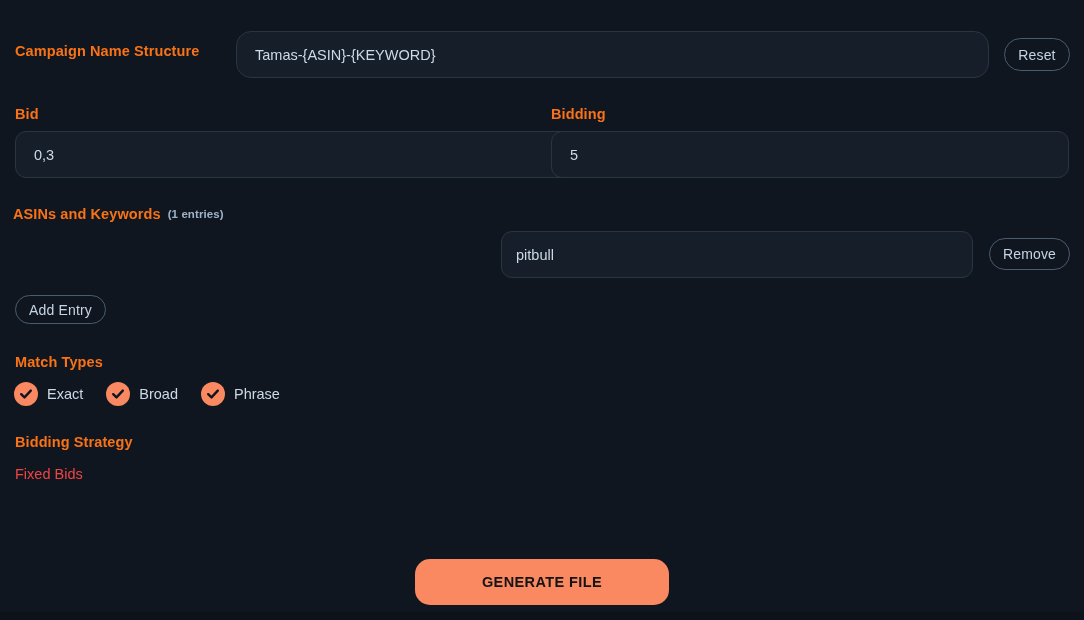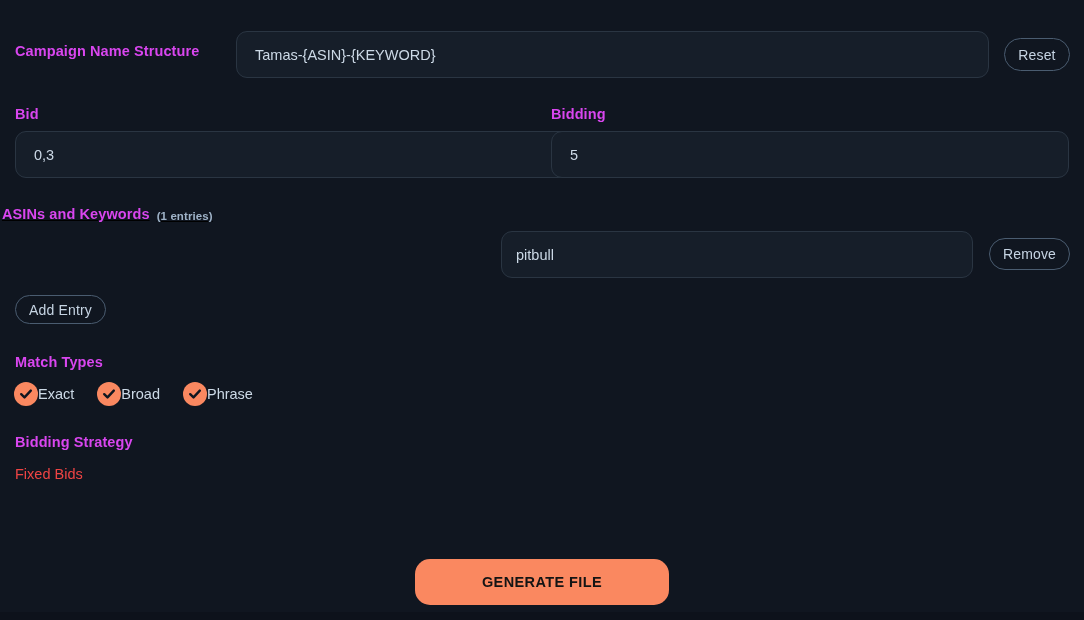--- a/index.html
+++ b/index.html
@@ -25,21 +25,21 @@
     bottom: 0;
     width: 1084px;
     height: 8px;
     background: #0d121b;
   }
 
   
   .label {
     font-size: 14.5px;
     font-weight: bold;
-    color: #d946ef;
+    color: #f97316;
     letter-spacing: 0.1px;
     white-space: nowrap;
   }
 
   .label-sub {
     font-size: 11.5px;
     font-weight: bold;
     color: #9fb3c8;
     margin-left: 7px;
     letter-spacing: 0.1px;
@@ -75,53 +75,54 @@
     align-items: center;
     justify-content: center;
     white-space: nowrap;
   }
 
   
   #campaign-label { position: absolute; left: 15px; top: 43px; }
   #campaign-input {
     position: absolute;
     left: 236px; top: 31px;
-    width: 753px; height: 47px;
+    width: 753px; height: 47px; border-radius: 15px;
   }
   #reset-button {
     position: absolute;
     left: 1004px; top: 38px;
     width: 66px; height: 33px;
   }
 
   
   #bid-label   { position: absolute; left: 15px;  top: 106px; }
   #bid-input   { position: absolute; left: 15px;  top: 131px; width: 618px; height: 47px; }
   #budget-label{ position: absolute; left: 551px; top: 106px; }
   #budget-input{ position: absolute; left: 551px; top: 131px; width: 518px; height: 47px; }
 
   
   #asin-heading {
-    position: absolute; left: 2px; top: 206px;
-    display: flex; align-items: flex-end; text-decoration: underline;
+    position: absolute; left: 13px; top: 206px;
+    display: flex; align-items: center;
   }
   #asin-input    { position: absolute; left: 15px;  top: 231px; width: 470px; height: 47px; }
   #keyword-input { position: absolute; left: 501px; top: 231px; width: 472px; height: 47px; padding-left: 14px; }
   #remove-button { position: absolute; left: 989px; top: 238px; width: 81px; height: 32px; }
   #add-entry-button { position: absolute; left: 15px; top: 295px; width: 91px; height: 29px; }
 
   
   #match-types-label { position: absolute; left: 15px; top: 354px; }
   #match-types-row {
     position: absolute; left: 14px; top: 382px;
     display: flex; align-items: center; gap: 23px;
   }
   .match-item {
     display: flex;
     align-items: center;
+    gap: 9px;
     cursor: pointer;
   }
   .checkbox {
     width: 24px; height: 24px;
     border-radius: 50%;
     background: #fa8860;
     display: flex;
     align-items: center;
     justify-content: center;
     flex: none;

